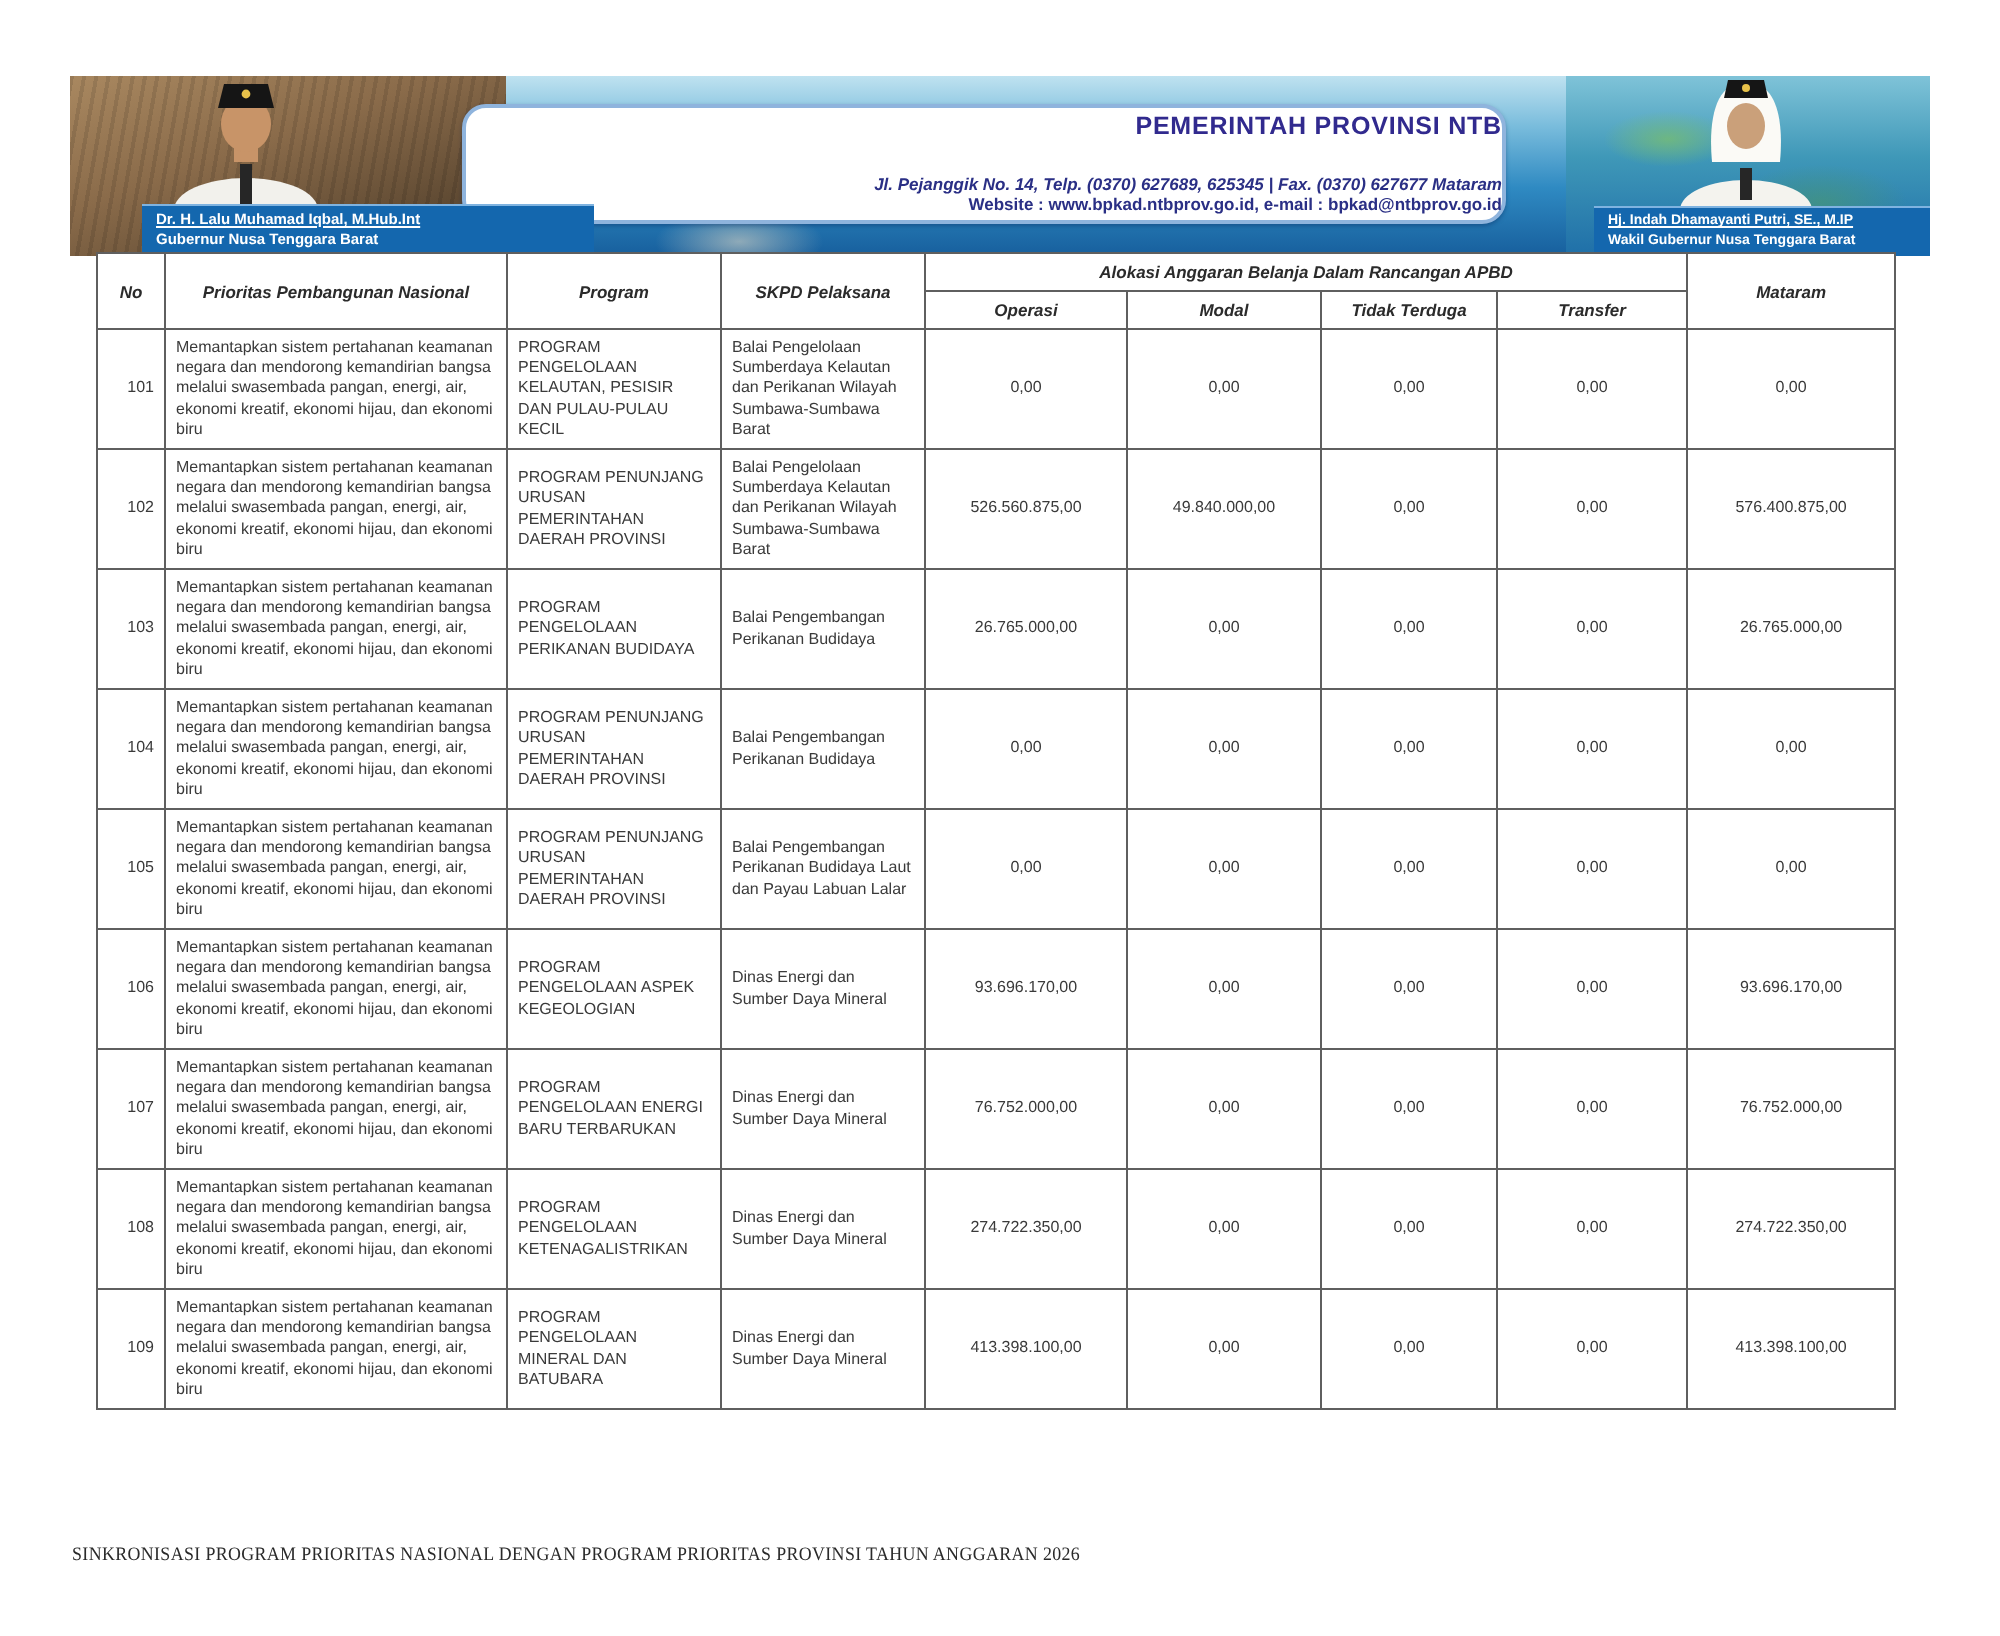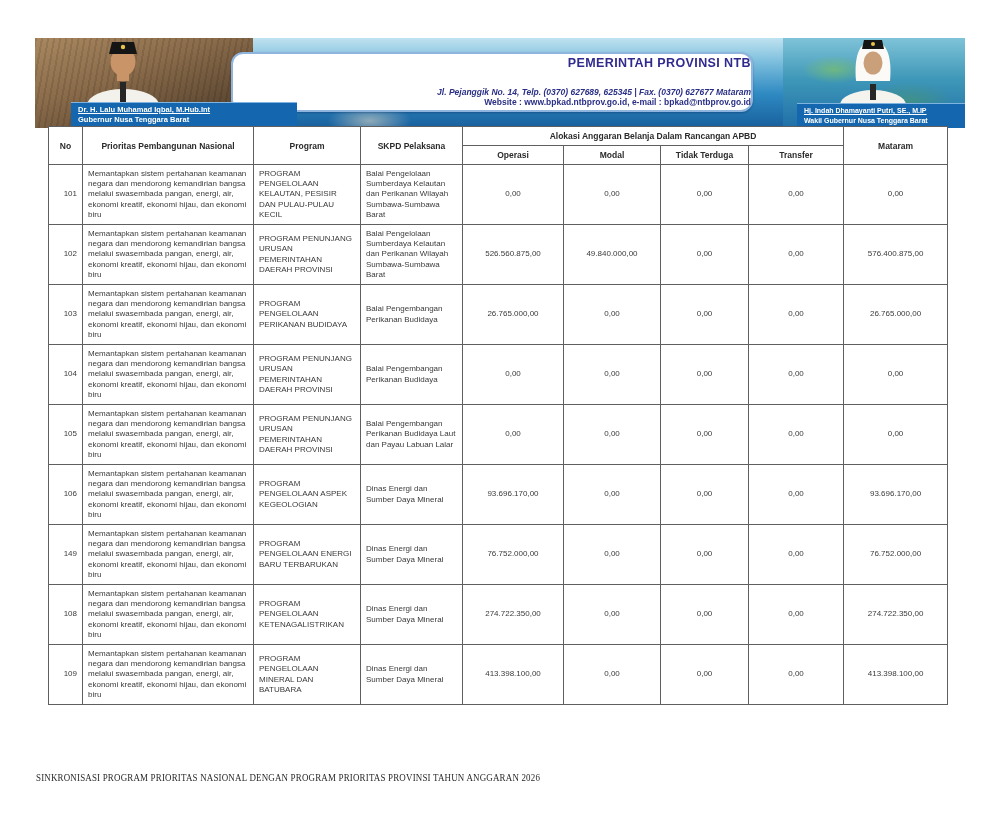--- a/index.html
+++ b/index.html
@@ -38,21 +38,21 @@
     font-size:7.5px; font-weight:700; line-height:1.35; border-top:1px solid #7fb3e0; }
   .name-bar.left  { left:4px; width:226px;margin-left:32px; }
   .name-bar.right { right:0; width:168px; font-size:7px; }
   .official-name { text-decoration:underline; white-space:nowrap; }
   .official-title { white-space:nowrap; }
 
   
   .table-wrap { position:absolute; left:48px; top:126px; }
   table.sheet { border-collapse:collapse; table-layout:fixed; width:899px; background:#fff; }
   .sheet th, .sheet td { border:1px solid #5f5f5f; vertical-align:middle; }
-  .sheet thead th { font-size:8.5px; font-weight:700; color:#2b2b2b; text-align:center; padding:3px 4px; height:19px; }
+  .sheet thead th { font-size:8.5px; font-weight:700; color:#2b2b2b; text-align:center; padding:3px 4px; height:19px;font-style:italic; }
   .sheet tbody td { font-size:8px; color:#3a3a3a; padding:3px 5px; height:60px; line-height:1.3; }
   td.c-no { text-align:right; }
   td.c-prioritas, td.c-program, td.c-skpd { text-align:left; }
   td.num { text-align:center; padding-right:8px; }
 
   
   .footer-note { position:absolute; left:36px; top:773px; font-family:"Liberation Serif", serif;
     font-size:9.5px; color:#2a2a2a; letter-spacing:.2px; transform:scaleX(.94); transform-origin:left; white-space:nowrap; }
 </style>
 </head>
@@ -189,21 +189,21 @@
             <td class="c-prioritas">Memantapkan sistem pertahanan keamanan negara dan mendorong kemandirian bangsa melalui swasembada pangan, energi, air, ekonomi kreatif, ekonomi hijau, dan ekonomi biru</td>
             <td class="c-program">PROGRAM PENGELOLAAN ASPEK KEGEOLOGIAN</td>
             <td class="c-skpd">Dinas Energi dan Sumber Daya Mineral</td>
             <td class="num">93.696.170,00</td>
             <td class="num">0,00</td>
             <td class="num">0,00</td>
             <td class="num">0,00</td>
             <td class="num">93.696.170,00</td>
           </tr>
           <tr>
-            <td class="c-no">149</td>
+            <td class="c-no">107</td>
             <td class="c-prioritas">Memantapkan sistem pertahanan keamanan negara dan mendorong kemandirian bangsa melalui swasembada pangan, energi, air, ekonomi kreatif, ekonomi hijau, dan ekonomi biru</td>
             <td class="c-program">PROGRAM PENGELOLAAN ENERGI BARU TERBARUKAN</td>
             <td class="c-skpd">Dinas Energi dan Sumber Daya Mineral</td>
             <td class="num">76.752.000,00</td>
             <td class="num">0,00</td>
             <td class="num">0,00</td>
             <td class="num">0,00</td>
             <td class="num">76.752.000,00</td>
           </tr>
           <tr>

